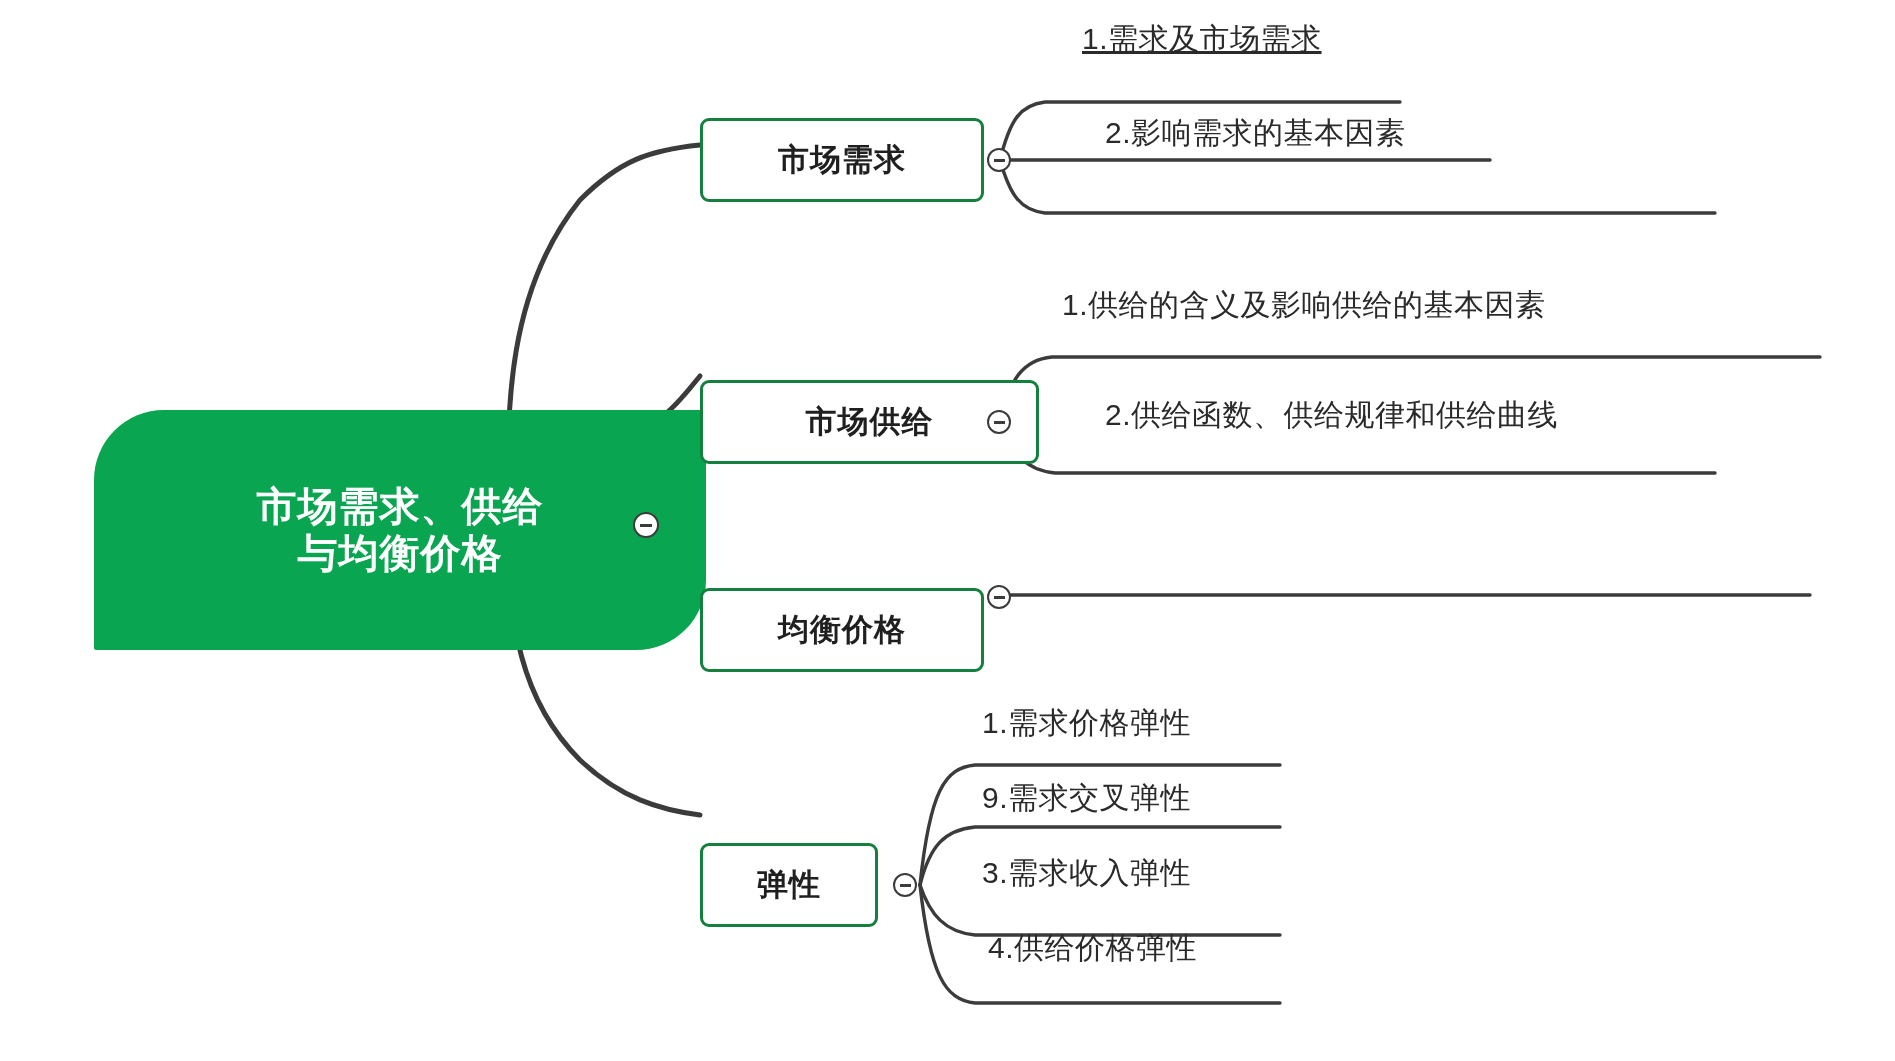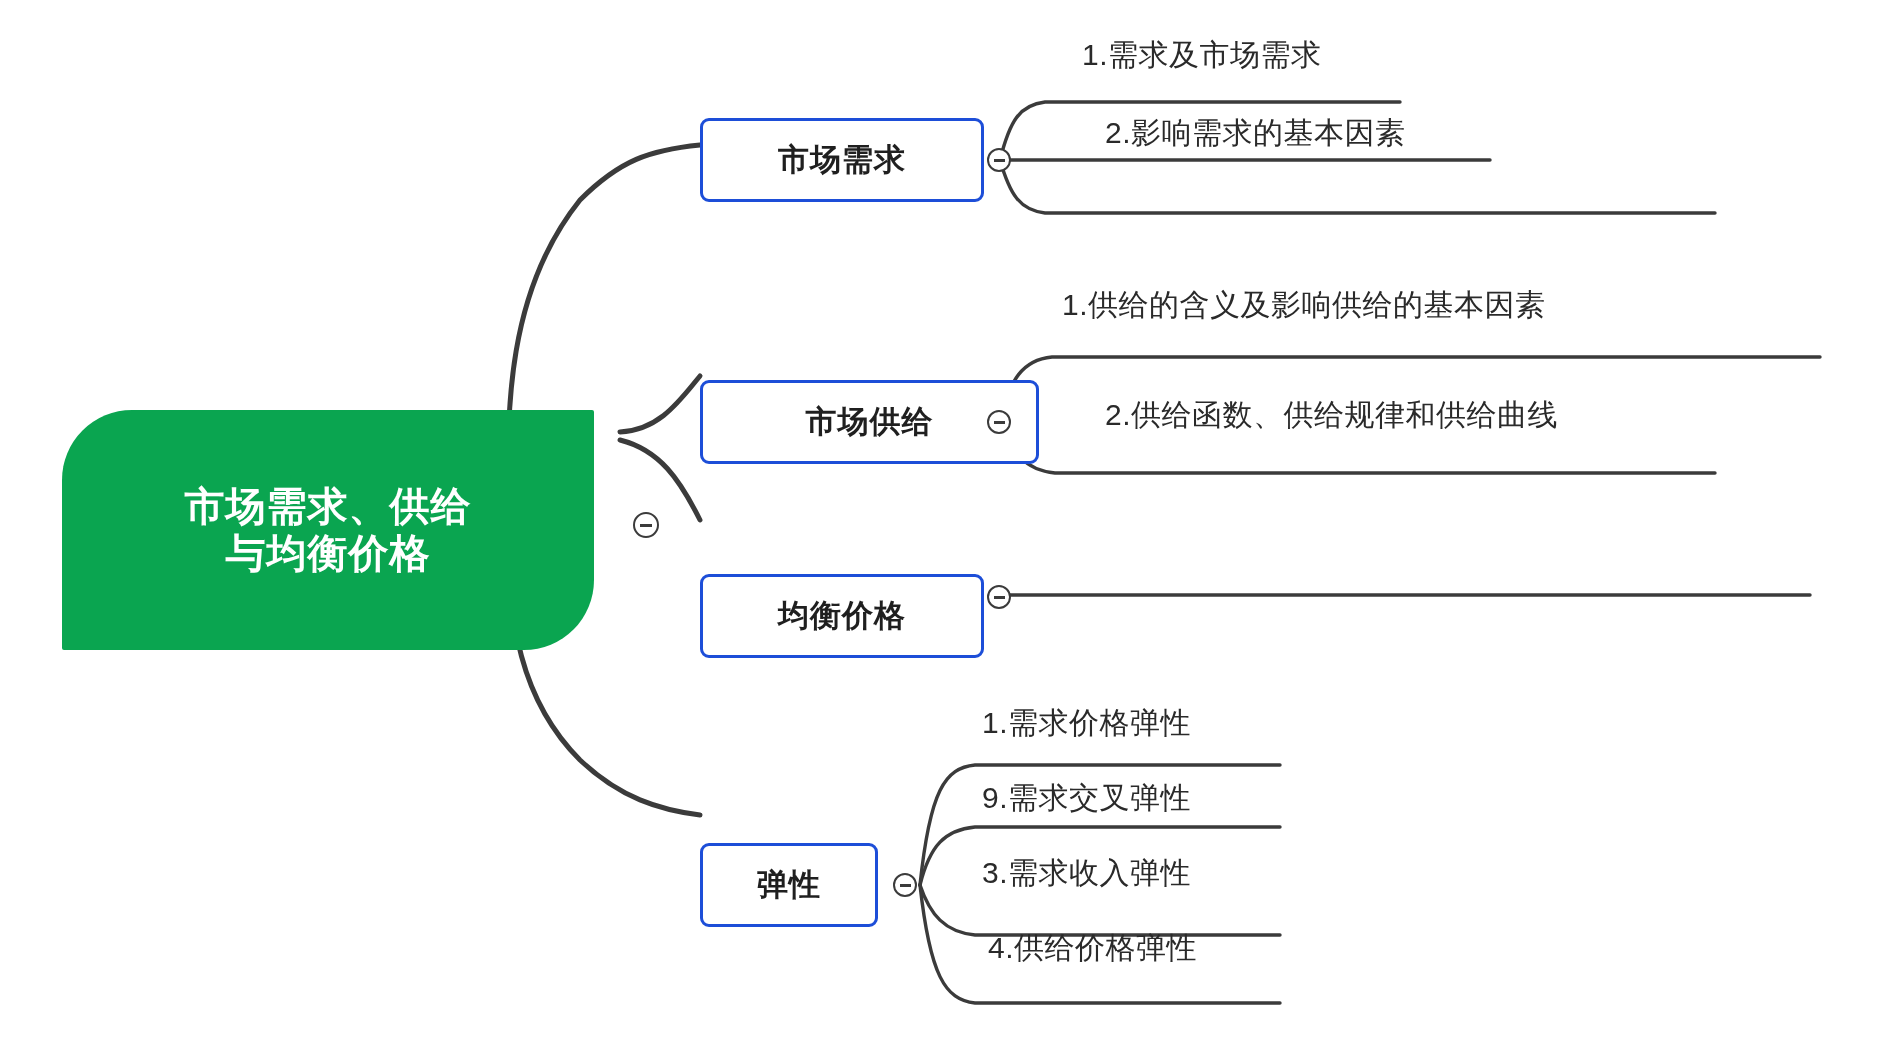--- a/index.html
+++ b/index.html
@@ -49,21 +49,21 @@
     border-bottom-right-radius: 70px;
     border-top-right-radius: 2px;
     border-bottom-left-radius: 2px;
   }
   .root-label { white-space: pre-line; }
 
   
   .branch-node {
     position: absolute;
     background: #ffffff;
-    border: 3px solid #1d4ed8;
+    border: 3px solid #15803d;
     border-radius: 9px;
     display: flex;
     align-items: center;
     justify-content: center;
     box-sizing: border-box;
     font-weight: bold;
     font-size: 31px;
     color: #1f1f1f;
     letter-spacing: 1px;
   }
@@ -142,44 +142,44 @@
     </g>
 
     <g fill="none" stroke="#3b3b3b" stroke-width="3.4" stroke-linecap="round">
       <path d="M 920,885 C 930,790 945,768 975,765 L 1280,765"></path>
       <path d="M 920,885 C 930,845 945,830 975,827 L 1280,827"></path>
       <path d="M 920,885 C 930,915 945,932 975,935 L 1280,935"></path>
       <path d="M 920,885 C 930,975 945,1000 975,1003 L 1280,1003"></path>
     </g>
   </svg>
 
-  <div class="root-node" style="left:62px; top:410px; width:532px; height:240px;">
+  <div class="root-node" style="left:94px; top:410px; width:612px; height:240px;">
     <span class="root-label">市场需求、供给
 与均衡价格</span>
   </div>
 
   <div class="toggle" style="left:633px; top:512px;"></div>
 
   <div class="branch-node" style="left:700px; top:118px; width:284px; height:84px;">
     <span>市场需求</span>
   </div>
   <div class="toggle small" style="left:987px; top:148px;"></div>
 
-  <div class="leaf" style="left:1082px; top:40px;">1.需求及市场需求</div>
+  <div class="leaf" style="left:1082px; top:24px;text-decoration:underline;">1.需求及市场需求</div>
   <div class="leaf" style="left:1105px; top:118px;">2.影响需求的基本因素</div>
 
   <div class="branch-node" style="left:700px; top:380px; width:339px; height:84px;">
     <span>市场供给</span>
   </div>
   <div class="toggle small" style="left:987px; top:410px;"></div>
 
   <div class="leaf" style="left:1062px; top:290px;">1.供给的含义及影响供给的基本因素</div>
   <div class="leaf" style="left:1105px; top:400px;">2.供给函数、供给规律和供给曲线</div>
 
-  <div class="branch-node" style="left:700px; top:574px; width:284px; height:84px;">
+  <div class="branch-node" style="left:700px; top:588px; width:284px; height:84px;">
     <span>均衡价格</span>
   </div>
   <div class="toggle small" style="left:987px; top:585px;"></div>
 
 
   <div class="branch-node" style="left:700px; top:843px; width:178px; height:84px;">
     <span>弹性</span>
   </div>
   <div class="toggle small" style="left:893px; top:873px;"></div>
 

